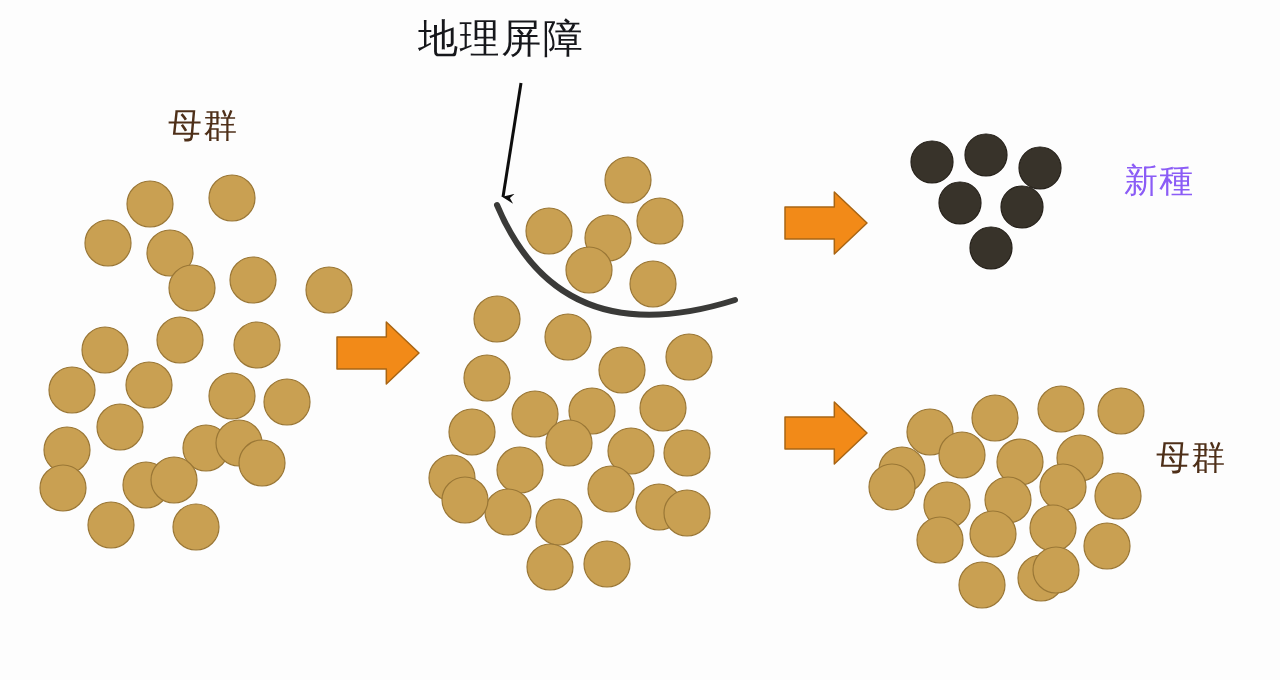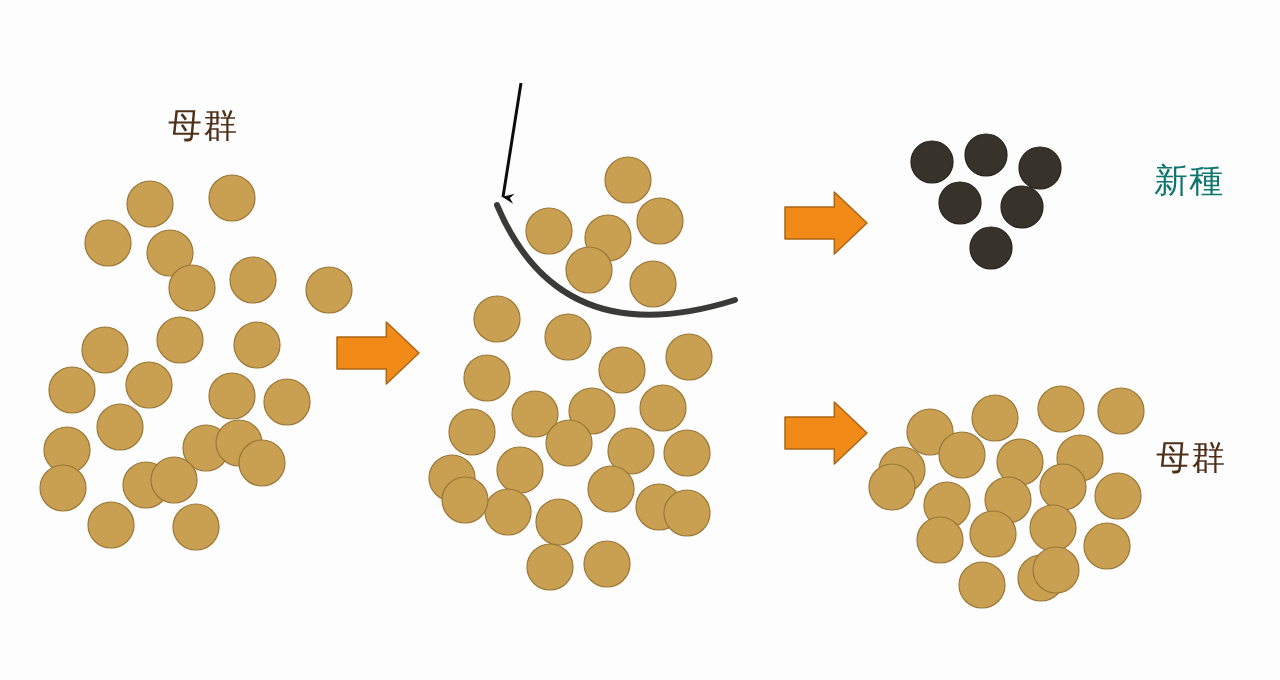--- a/index.html
+++ b/index.html
@@ -38,24 +38,23 @@
     top: 18px;
   }
   .label-parent-left {
     font-size: 34px;
     color: #4e2f18;
     left: 168px;
     top: 108px;
   }
   .label-new-species {
     font-size: 34px;
-    color: #0f766e;
+    color: #8b5cf6;
     left: 1124px;
     top: 163px;
-    margin-left: 30px;
   }
   .label-parent-right {
     font-size: 34px;
     color: #4e2f18;
     left: 1156px;
     top: 440px;
   }
 </style>
 </head>
 <body>
@@ -170,20 +169,21 @@
         <line x1="521" y1="83" x2="503" y2="197" stroke="#0d0d0d" stroke-width="3" marker-end="url(#pointerHead)"></line>
       </g>
 
     <g id="g-arrows">
         <path d="M 337 336.88 L 386.32 336.88 L 386.32 322 L 419 353 L 386.32 384 L 386.32 369.12 L 337 369.12 Z" fill="#f28a18" stroke="#a86514" stroke-width="1.5" stroke-linejoin="round"></path>
         <path d="M 785 206.88 L 834.32 206.88 L 834.32 192 L 867 223 L 834.32 254 L 834.32 239.12 L 785 239.12 Z" fill="#f28a18" stroke="#a86514" stroke-width="1.5" stroke-linejoin="round"></path>
         <path d="M 785 416.88 L 834.32 416.88 L 834.32 402 L 867 433 L 834.32 464 L 834.32 449.12 L 785 449.12 Z" fill="#f28a18" stroke="#a86514" stroke-width="1.5" stroke-linejoin="round"></path>
       </g>
   </svg>
 
+  <div class="label label-barrier">地理屏障</div>
 
   <div class="label label-parent-left">母群</div>
 
   <div class="label label-new-species">新種</div>
 
   <div class="label label-parent-right">母群</div>
 
 </div>
 
 </body></html>

